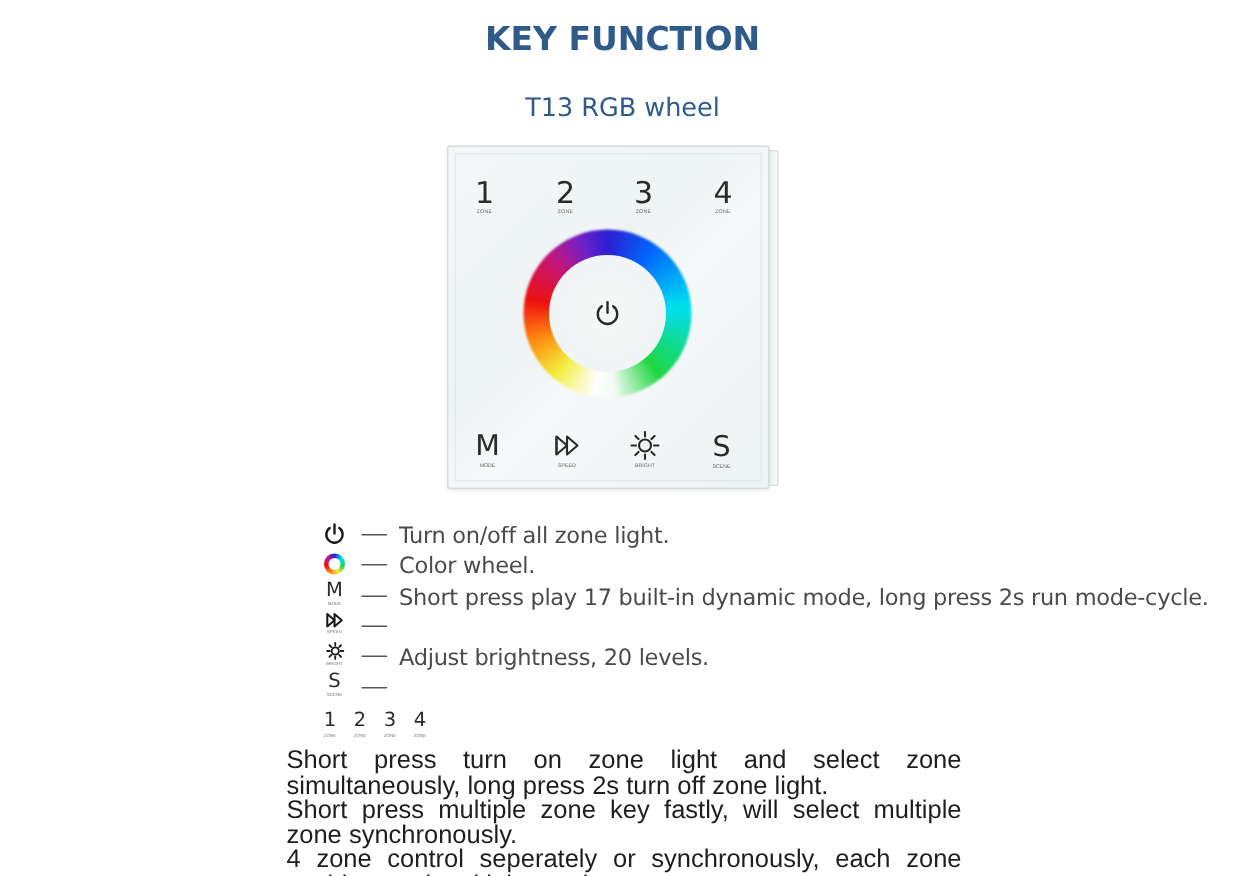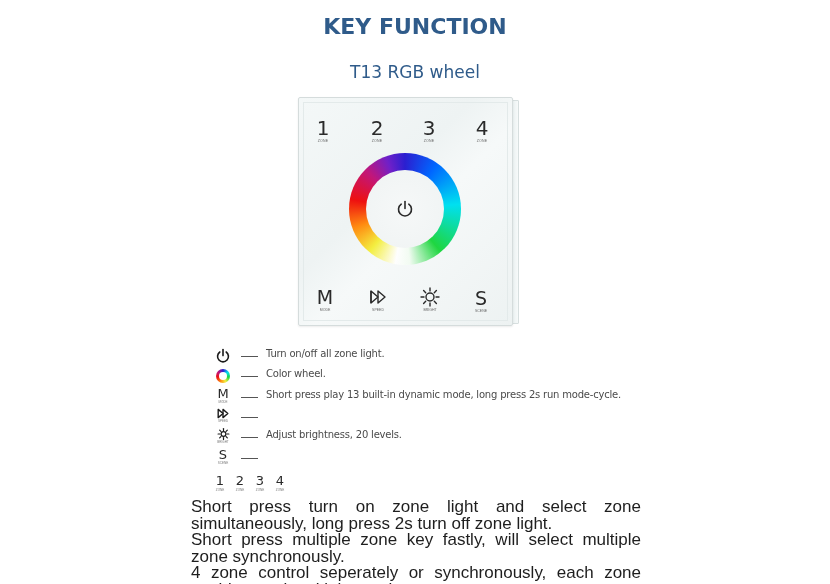--- a/index.html
+++ b/index.html
@@ -54,21 +54,21 @@
     .func-key .glyph { display: block; height: 22px; line-height: 22px; font-family: "DejaVu Sans", sans-serif; font-size: 19px; color: #2a2a2a; }
     .func-key .cap { font-size: 3.5px; color: #666; display: block; line-height: 5px; }
 
     
     .legend { position: absolute; left: 210px; top: 347px; width: 420px; }
     .legend-row { position: absolute; left: 0; height: 20px; width: 420px; }
     .legend-row .icon { position: absolute; left: 0; width: 26px; text-align: center; }
     .legend-row .dash { position: absolute; left: 31px; top: 9px; width: 17px; height: 1px; background: #555; }
     .legend-row .text {
       position: absolute; left: 56px; top: 1px; white-space: nowrap;
-      font-family: "DejaVu Sans", sans-serif; font-size: 10px; color: #4a4a4a; letter-spacing: -0.2px;
+      font-family: "DejaVu Sans", sans-serif; font-size: 15px; color: #4a4a4a; letter-spacing: -0.2px;
     }
     .mini-glyph { font-family: "DejaVu Sans", sans-serif; font-size: 13px; color: #2a2a2a; line-height: 13px; display: block; }
     .mini-cap { font-size: 3px; color: #777; line-height: 4px; display: block; }
 
     .zone-row { position: absolute; left: 212px; top: 474px; height: 22px; }
     .zone-row .z { position: absolute; width: 16px; text-align: center; }
     .zone-row .z .n { font-family: "DejaVu Sans", sans-serif; font-size: 13px; color: #2a2a2a; line-height: 14px; display: block; }
     .zone-row .z .c { font-size: 3px; color: #777; line-height: 4px; display: block; }
 
     .desc {
@@ -168,21 +168,21 @@
     <div class="dash"></div>
     <div class="text">Color wheel.</div>
   </div>
 
   <div class="legend-row" style="top:41px;">
     <div class="icon" style="top:-1px;">
       <span class="mini-glyph">M</span>
       <span class="mini-cap">MODE</span>
     </div>
     <div class="dash"></div>
-    <div class="text">Short press play 13 built-in dynamic mode, long press 2s run mode-cycle.</div>
+    <div class="text">Short press play 17 built-in dynamic mode, long press 2s run mode-cycle.</div>
   </div>
 
   <div class="legend-row" style="top:61px;">
     <div class="icon" style="top:0px;">
       <svg width="14" height="11" viewBox="0 0 20 16" style="display:block;margin:0 auto;">
         <path d="M3 2 L10 8 L3 14 Z" fill="none" stroke="#1a1a1a" stroke-width="2" stroke-linejoin="round"></path>
         <path d="M10 2 L17 8 L10 14 Z" fill="none" stroke="#1a1a1a" stroke-width="2" stroke-linejoin="round"></path>
       </svg>
       <span class="mini-cap">SPEED</span>
     </div>

